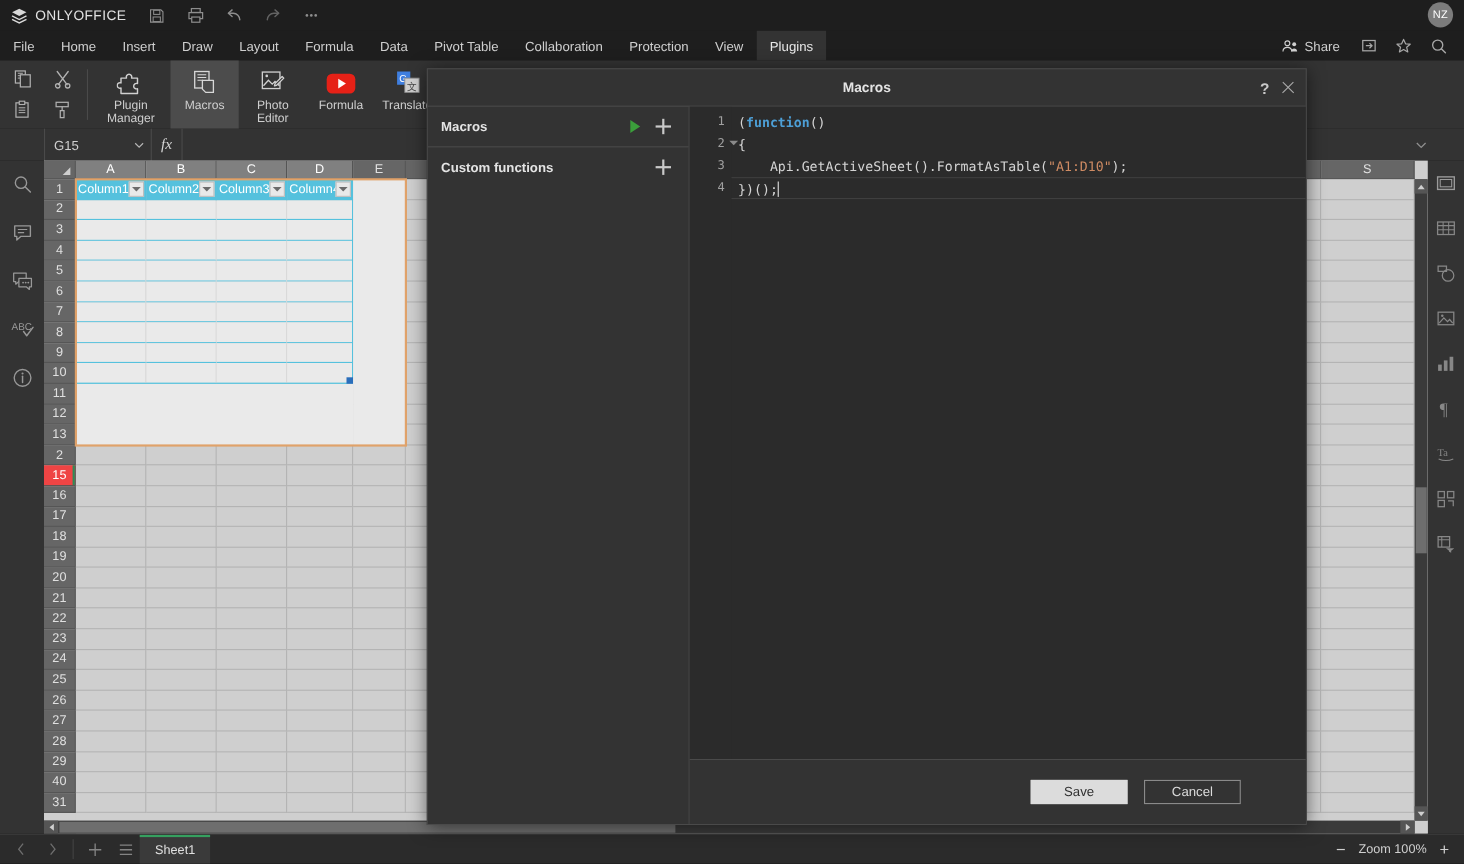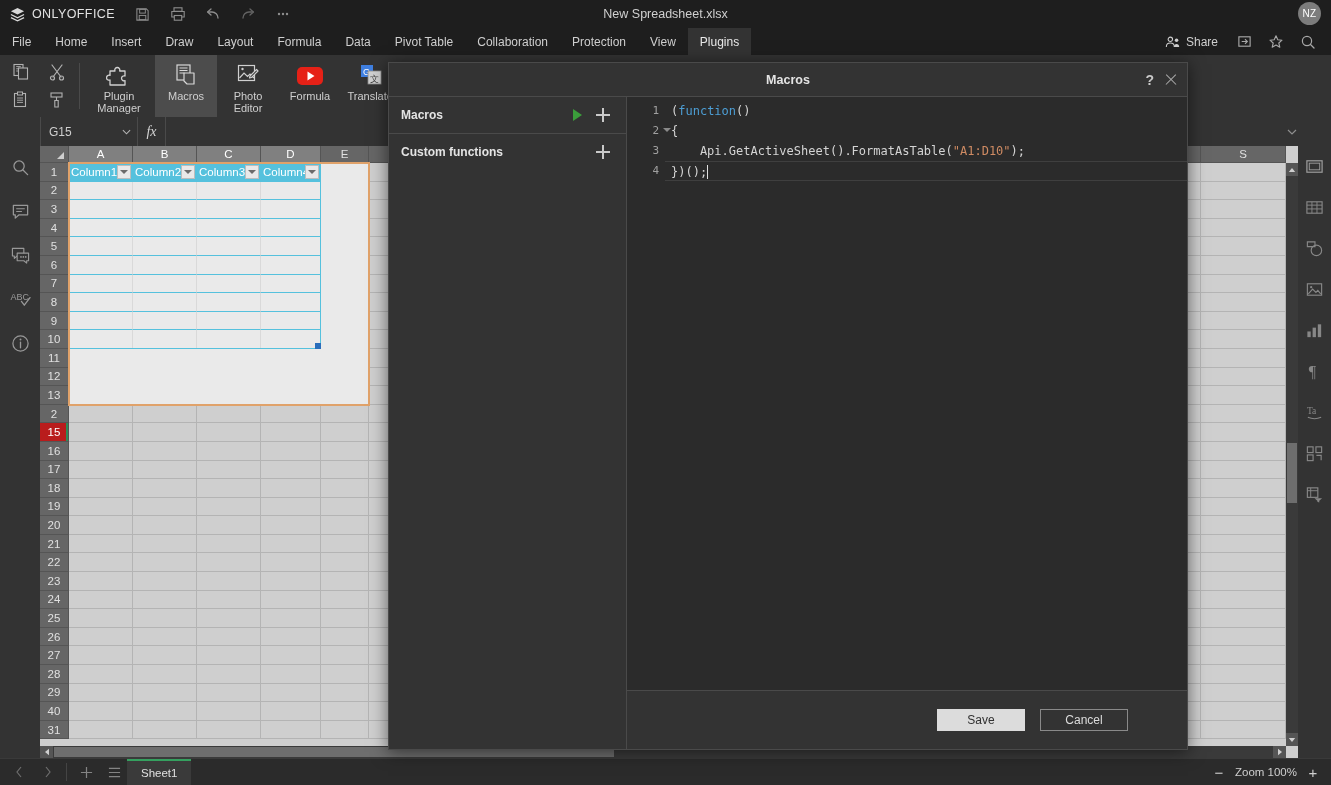--- a/index.html
+++ b/index.html
@@ -142,21 +142,21 @@
     border-right: 1px solid #555555; border-bottom: 1px solid #555555;
   }
   .colhead.sel { background: #808080; color: #fff; }
   .rowheads { position: absolute; left: 0; top: 17px; width: 29px; bottom: 0; }
   .rowhead {
     height: 18.6px; background: #666666; color: #e0e0e0; font-size: 11.5px;
     display: flex; align-items: center; justify-content: center;
     border-bottom: 1px solid #555555; border-right: 1px solid #555555;
     position: relative;
   }
-  .rowhead.sel { background: #b91c1c; color: #fff; }
+  .rowhead.sel { background: #ef4444; color: #fff; }
   .rowhead.sel::after {
     content: ""; position: absolute; right: 0; top: 0; bottom: 0; width: 2px; background: #2e8b57;
   }
   .gridbody { position: absolute; left: 29px; top: 17px; right: 0; bottom: 0; background: #cfcfcf; }
   .gridrow { height: 18.6px; display: flex; }
   .gridcell { height: 18.6px; border-right: 1px solid #b4b4b4; border-bottom: 1px solid #b4b4b4; }
   .tbl-hdr-row { display: flex; }
   .tbl-hdr {
     height: 18.6px; background: #55c1dd; color: #ffffff; font-size: 11.5px;
     display: flex; align-items: center; padding-left: 2px; overflow: hidden;
@@ -298,21 +298,21 @@
   .fold {
     position: absolute; right: -6px; top: 7px; width: 0; height: 0;
     border-left: 4px solid transparent; border-right: 4px solid transparent; border-top: 4px solid #8a8a8a;
   }
   .code-lines {
     flex: 1; padding-top: 4px; font-family: "DejaVu Sans Mono", monospace;
     font-size: 12px; white-space: pre; position: relative;
   }
   .code-line { height: 20px; line-height: 20px; padding-left: 6px; color: #d4d4d4; }
   .code-line.active { border-top: 1px solid #3f3f3f; border-bottom: 1px solid #3f3f3f; }
-  .tok-kw { color: #4d9fd6; }
+  .tok-kw { color: #4d9fd6; font-weight: bold; }
   .tok-str { color: #cf8b63; }
   .caret {
     display: inline-block; width: 1px; height: 14px; background: #e0e0e0;
     vertical-align: -3px; margin-left: 0px;
   }
   .dlg-footer {
     height: 58px; flex: none; display: flex; align-items: center; gap: 15px;
     padding-left: 310px; background: #333333;
   }
   .btn {
@@ -364,21 +364,20 @@
           </svg>
       </div>
       <div class="qa-btn">
         <svg width="16" height="16" viewBox="0 0 16 16">
             <circle cx="4" cy="8" r="1.2" fill="#b8b8b8"></circle>
             <circle cx="8" cy="8" r="1.2" fill="#b8b8b8"></circle>
             <circle cx="12" cy="8" r="1.2" fill="#b8b8b8"></circle>
           </svg>
       </div>
     </div>
-    <div class="doc-title">New Spreadsheet.xlsx</div>
     <div class="avatar">NZ</div>
   </div>
 
   <div class="menubar">
     <div class="menu-item">File</div>
     <div class="menu-item">Home</div>
     <div class="menu-item">Insert</div>
     <div class="menu-item">Draw</div>
     <div class="menu-item">Layout</div>
     <div class="menu-item">Formula</div>

